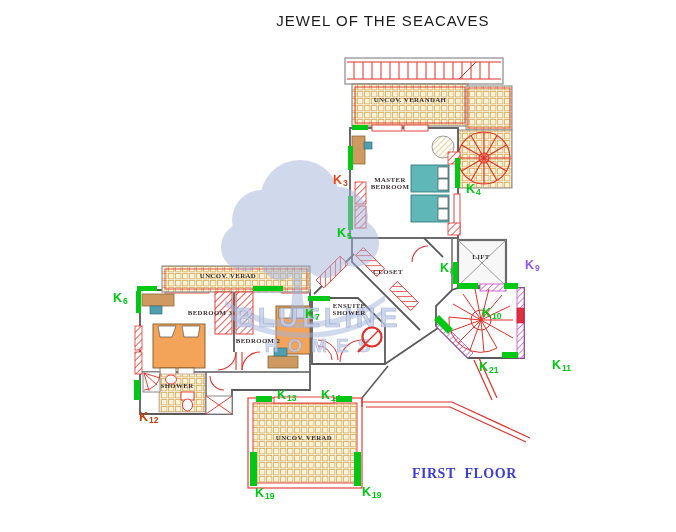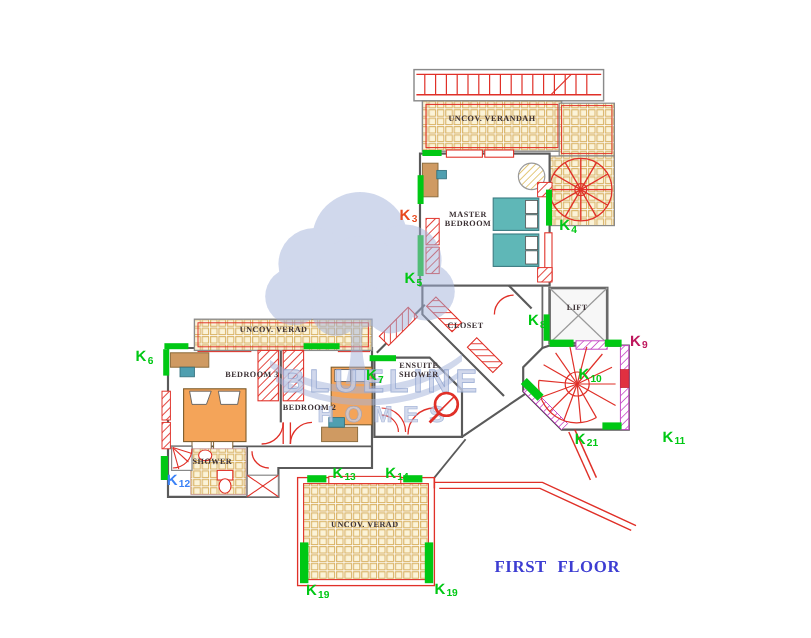--- a/index.html
+++ b/index.html
@@ -279,20 +279,21 @@
     <text class="wm1" x="318" y="327">BLUELINE</text>
     <text class="wm2" x="322" y="352">HOMES</text>
     <g stroke="#e03028" fill="none">
       <circle cx="372" cy="337" r="9.5" stroke-width="2.2"></circle>
       <line x1="366" y1="344" x2="358" y2="352" stroke-width="2.4"></line>
       <line x1="366" y1="343" x2="379" y2="330" stroke-width="1.3"></line>
     </g>
   </g>
 </svg>
 
+<div class="title">JEWEL OF THE SEACAVES</div>
 <div class="floor-label">FIRST FLOOR</div>
 
 <div class="room-label" style="left:410px;top:96px">UNCOV. VERANDAH</div>
 <div class="room-label" style="left:390px;top:176px">MASTER
 BEDROOM</div>
 <div class="room-label" style="left:481px;top:253px">LIFT</div>
 <div class="room-label" style="left:388px;top:268px">CLOSET</div>
 <div class="room-label" style="left:349px;top:302px">ENSUITE
 SHOWER</div>
 <div class="room-label" style="left:228px;top:272px">UNCOV. VERAD</div>
@@ -300,23 +301,23 @@
 <div class="room-label" style="left:258px;top:337px">BEDROOM 2</div>
 <div class="room-label" style="left:177px;top:382px">SHOWER</div>
 <div class="room-label" style="left:304px;top:434px">UNCOV. VERAD</div>
 
 <div class="marker" style="left: 333px; top: 173px; color: rgb(232, 72, 28);"><span class="mk">K</span><span class="mn">3</span></div>
 <div class="marker" style="left: 466px; top: 182px; color: rgb(0, 200, 20);"><span class="mk">K</span><span class="mn">4</span></div>
 <div class="marker" style="left: 337px; top: 226px; color: rgb(0, 200, 20);"><span class="mk">K</span><span class="mn">5</span></div>
 <div class="marker" style="left: 113px; top: 291px; color: rgb(0, 200, 20);"><span class="mk">K</span><span class="mn">6</span></div>
 <div class="marker" style="left: 305px; top: 297px; color: rgb(0, 200, 20); margin-top: 10px;"><span class="mk">K</span><span class="mn">7</span></div>
 <div class="marker" style="left: 440px; top: 261px; color: rgb(0, 200, 20);"><span class="mk">K</span><span class="mn">8</span></div>
-<div class="marker" style="left: 525px; top: 278px; color: #be185d;"><span class="mk">K</span><span class="mn">9</span></div>
+<div class="marker" style="left: 525px; top: 258px; color: #8b5cf6;"><span class="mk">K</span><span class="mn">9</span></div>
 <div class="marker" style="left: 435px; top: 306px; color: rgb(0, 200, 20); padding-left: 47px;"><span class="mk">K</span><span class="mn">10</span></div>
 <div class="marker" style="left: 552px; top: 358px; color: rgb(0, 200, 20);"><span class="mk">K</span><span class="mn">11</span></div>
 <div class="marker" style="left: 479px; top: 360px; color: rgb(0, 200, 20);"><span class="mk">K</span><span class="mn">21</span></div>
-<div class="marker" style="left: 139px; top: 394px; color: #3b82f6;"><span class="mk">K</span><span class="mn">12</span></div>
+<div class="marker" style="left: 139px; top: 410px; color: #c2410c;"><span class="mk">K</span><span class="mn">12</span></div>
 <div class="marker" style="left: 277px; top: 388px; color: rgb(0, 200, 20);"><span class="mk">K</span><span class="mn">13</span></div>
 <div class="marker" style="left: 321px; top: 388px; color: rgb(0, 200, 20);"><span class="mk">K</span><span class="mn">14</span></div>
 <div class="marker" style="left: 362px; top: 485px; color: rgb(0, 200, 20);"><span class="mk">K</span><span class="mn">19</span></div>
 <div class="marker" style="left: 255px; top: 486px; color: rgb(0, 200, 20);"><span class="mk">K</span><span class="mn">19</span></div>
 
 </div>
 
 </body></html>

